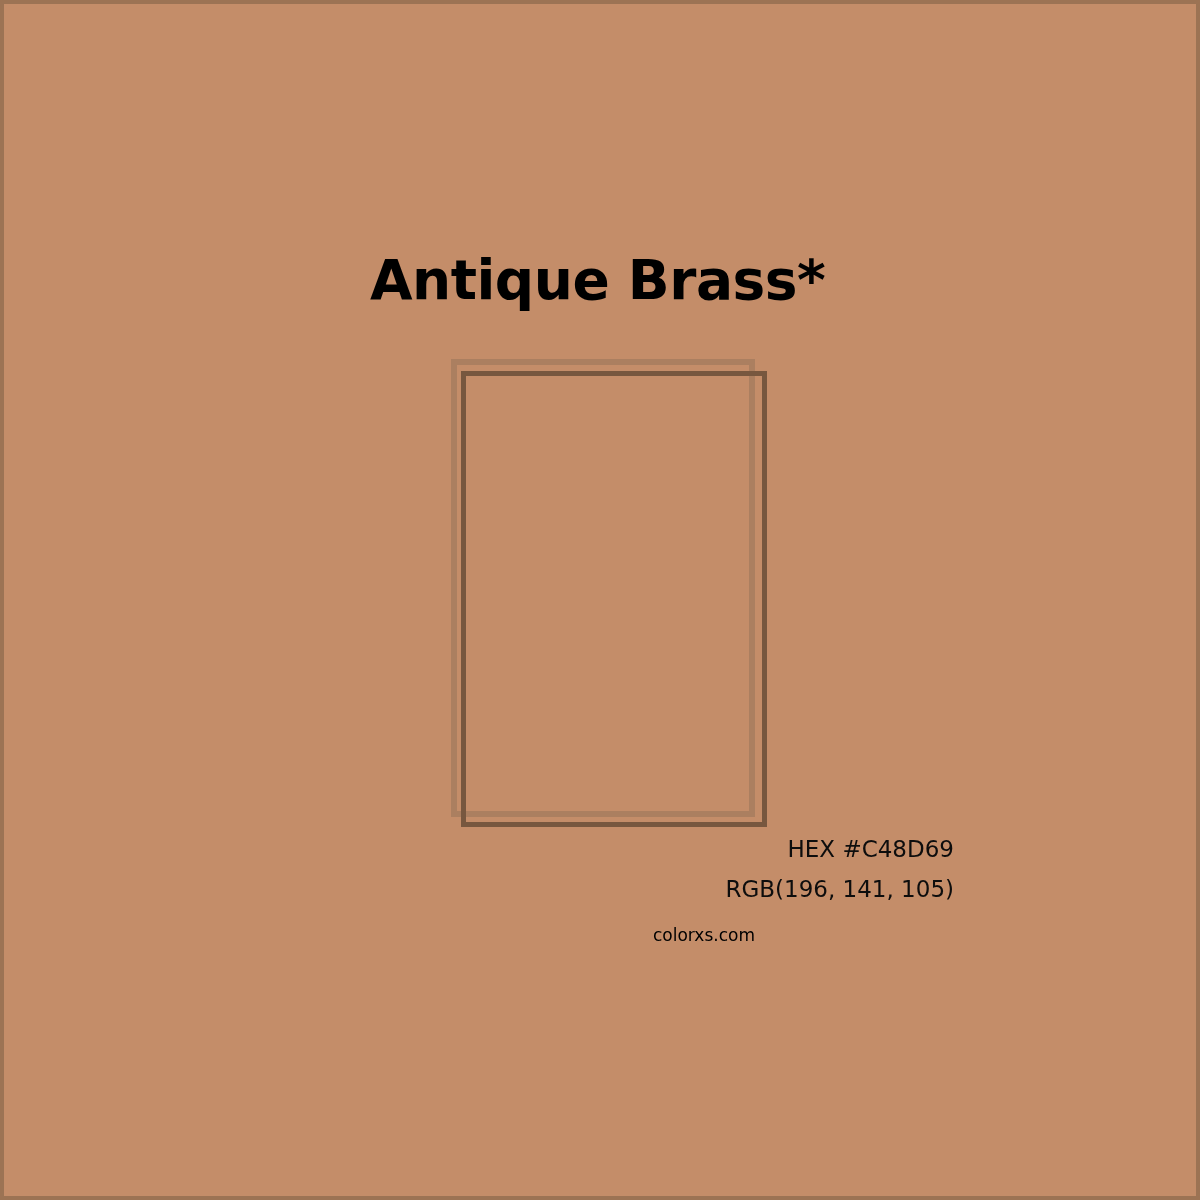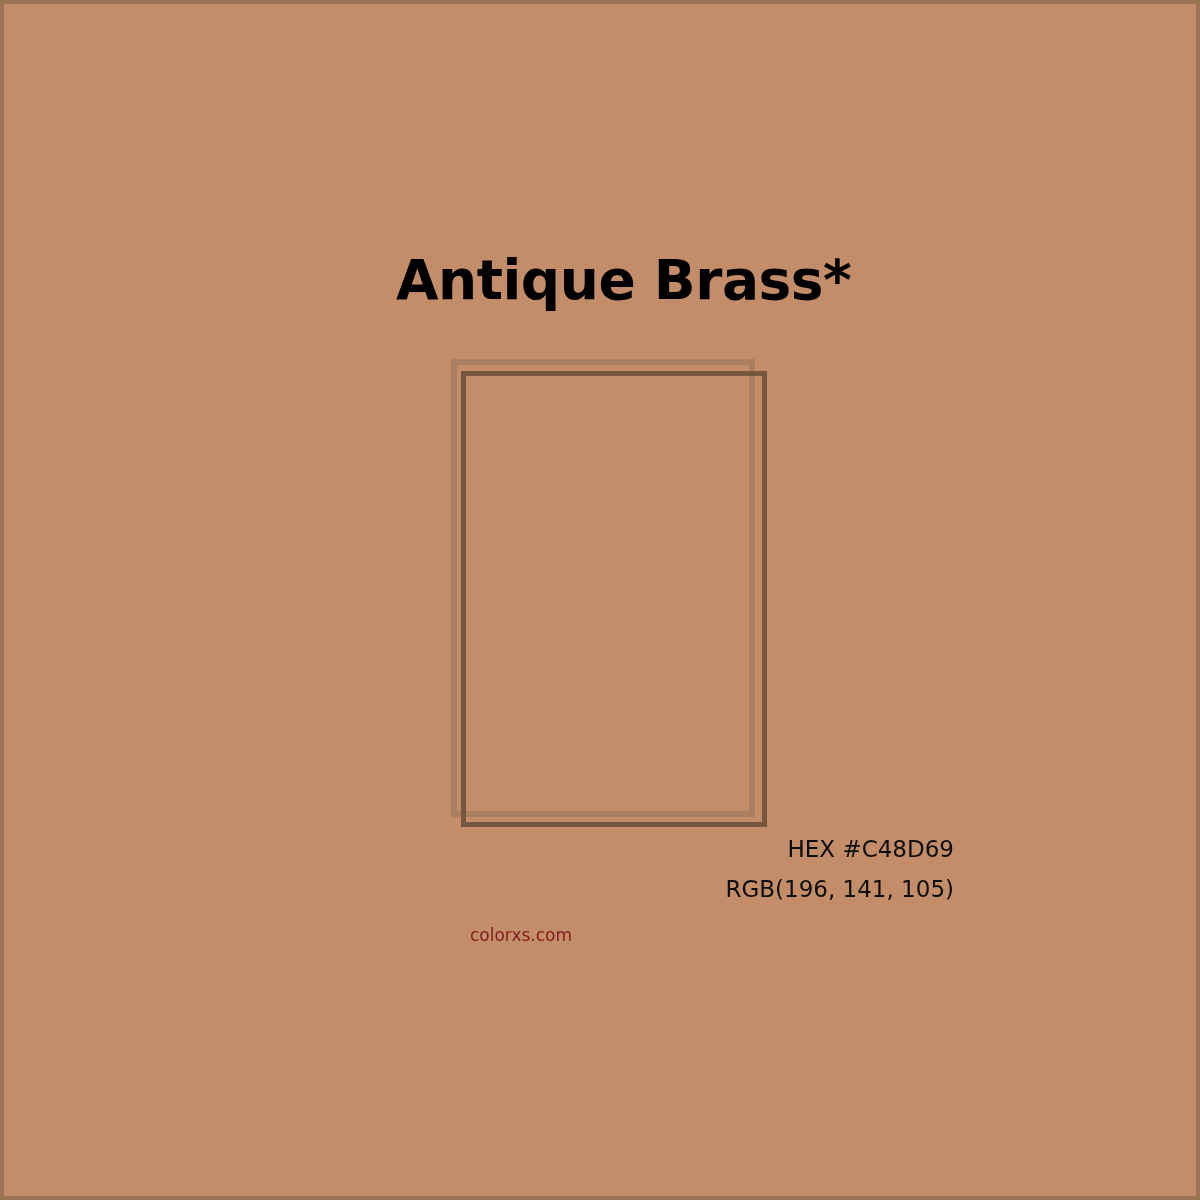--- a/index.html
+++ b/index.html
@@ -19,21 +19,21 @@
     width: 1200px;
     height: 1200px;
     box-sizing: border-box;
     background: #c48d69;
     border: 4px solid #9c7354;
   }
 
   
   #color-name {
     position: absolute;
-    left: 392px;
+    left: 366px;
     top: 246px;
     margin: 0;
     font-size: 55px;
     font-weight: 700;
     letter-spacing: -0.5px;
     color: #000000;
     white-space: nowrap;
     line-height: 1.1;
   }
 
@@ -85,26 +85,27 @@
     line-height: 1.2;
     white-space: nowrap;
     text-align: right;
   }
 
   #rgb-value {
     margin-bottom: 22px;
   }
 
   #site-credit {
-    margin: 16px;
+    margin: 5px;
     font-size: 17px;
     font-weight: 400;
-    color: #7f1d1d;
+    color: #000000;
     line-height: 1.2;
     white-space: nowrap;
+    text-align: center;
   }
 </style>
 </head>
 <body>
 
 <div id="color-card">
 
   <h1 id="color-name">Antique Brass*</h1>
 
   <div id="swatch-frames">

